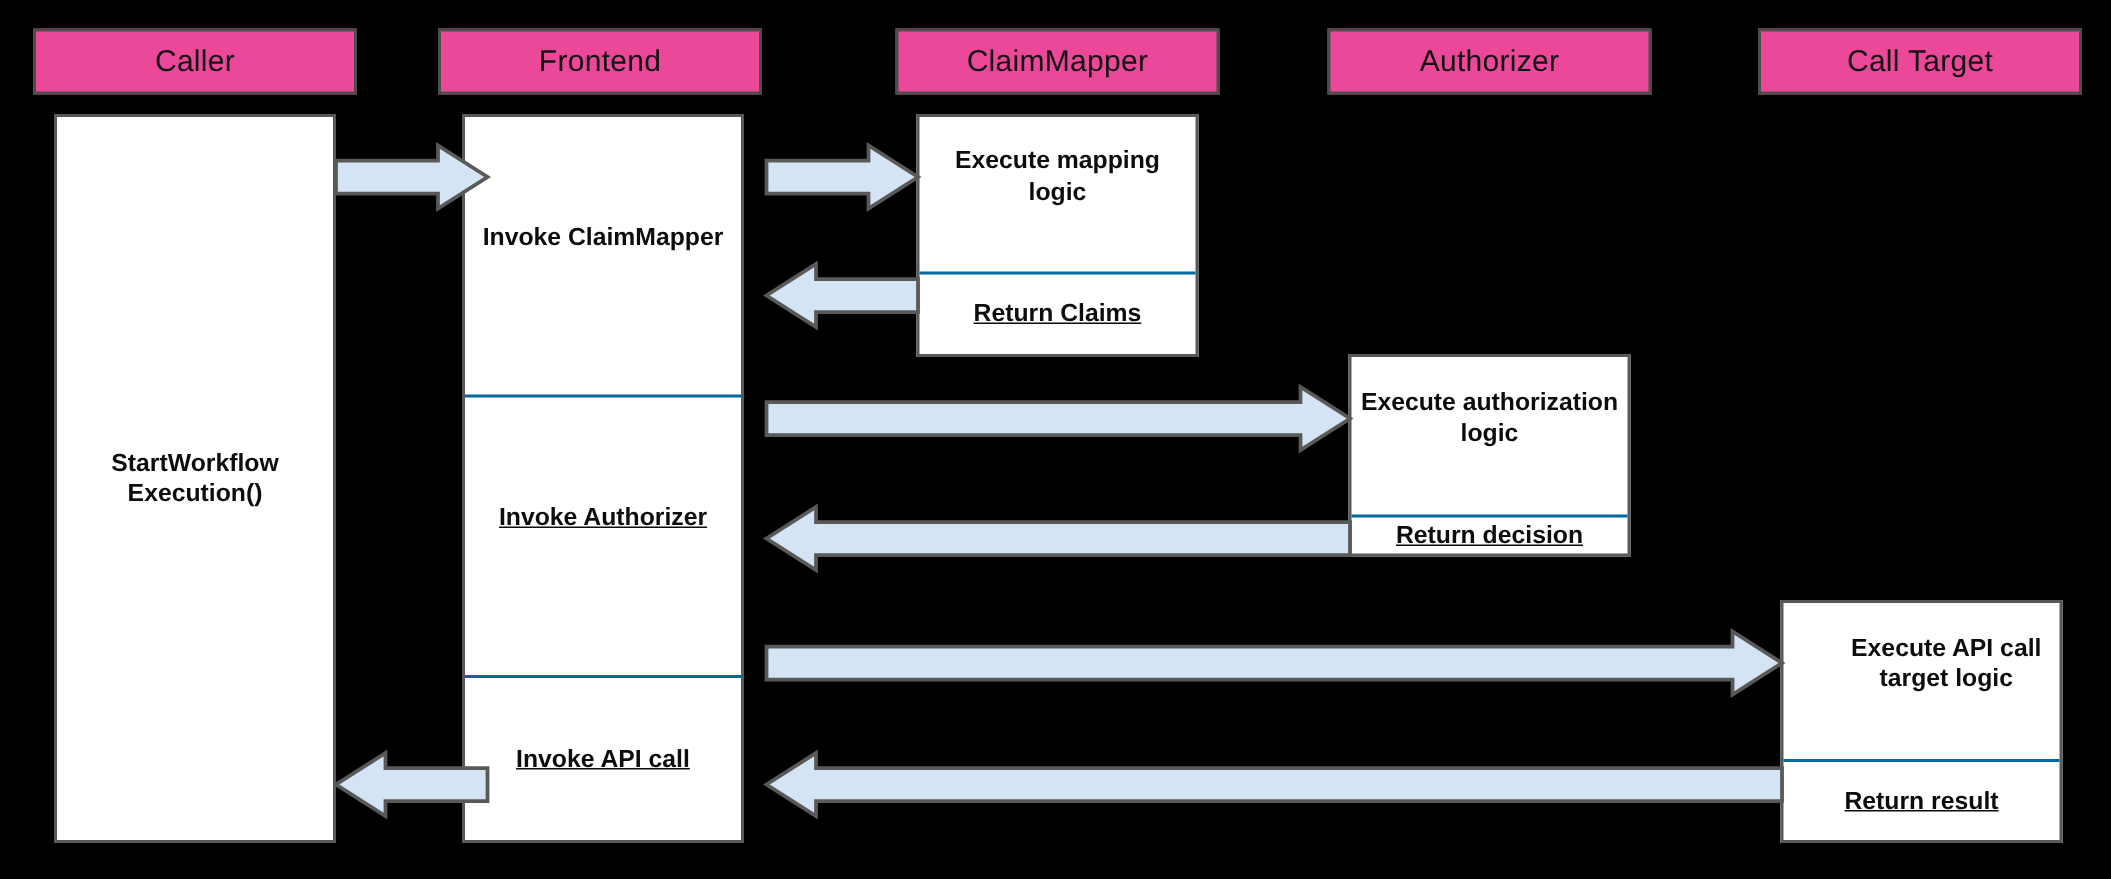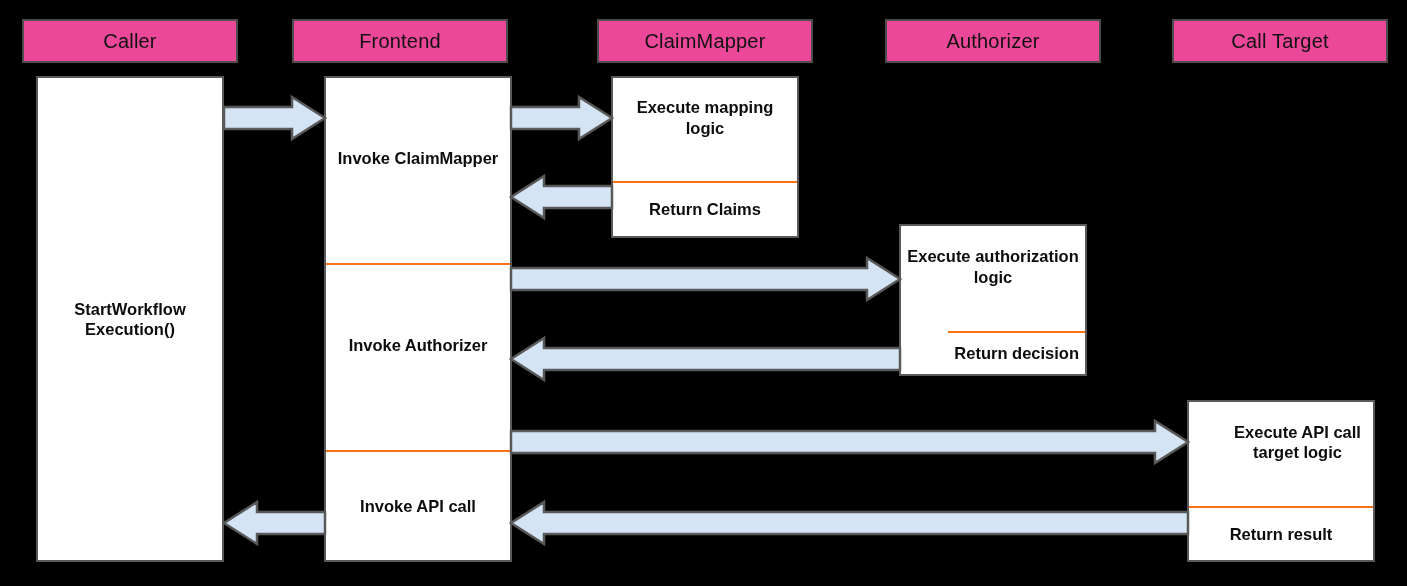--- a/index.html
+++ b/index.html
@@ -49,21 +49,22 @@
     justify-content: center;
     text-align: center;
     color: #0d0d0d;
     font-size: 16.5px;
     font-weight: 700;
     line-height: 1.22;
     padding: 0 6px;
     box-sizing: border-box;
   }
   .activation .seg + .seg {
-    border-top: 2px solid #f97316;
+    border-top: 2px solid #0369a1;
+    text-decoration: underline;
   }
   
   .msg-arrow {
     position: absolute;
   }
   .msg-arrow svg {
     display: block;
     overflow: visible;
   }
 </style>
@@ -89,32 +90,32 @@
   </div>
 
   <div class="lifeline-header" style="left:1172px; top:19px; width:216px; height:44px;">
     <span>Call Target</span>
   </div>
 
   <div class="activation" style="left:36px; top:76px; width:188px; height:486px;">
     <div class="seg">StartWorkflow Execution()</div>
   </div>
 
-  <div class="activation" style="left:324px; top:76px; width:188px; height:486px;">
+  <div class="activation" style="left:308px; top:76px; width:188px; height:486px;">
     <div class="seg" style="height:161px; flex:0 0 161px;">Invoke ClaimMapper</div>
     <div class="seg" style="height:163px; flex:0 0 163px;">Invoke Authorizer</div>
     <div class="seg" style="flex:1 1 auto;">Invoke API call</div>
   </div>
 
   <div class="activation" style="left:611px; top:76px; width:188px; height:162px;">
     <div class="seg" style="flex:0 0 79px;">Execute mapping logic</div>
     <div class="seg" style="flex:1 1 auto;">Return Claims</div>
   </div>
 
-  <div class="activation" style="left:899px; top:224px; width:188px; height:152px;align-items:flex-end;">
+  <div class="activation" style="left:899px; top:236px; width:188px; height:135px;">
     <div class="seg" style="flex:0 0 81px;">Execute authorization logic</div>
     <div class="seg" style="flex:1 1 auto;">Return decision</div>
   </div>
 
   <div class="activation" style="left:1187px; top:400px; width:188px; height:162px;">
     <div class="seg" style="flex:0 0 80px;padding-left:39px;">Execute API call target logic</div>
     <div class="seg" style="flex:1 1 auto;">Return result</div>
   </div>
 
   <div class="msg-arrow" style="left:224px; top:96px; width:102px; height:44px;">

